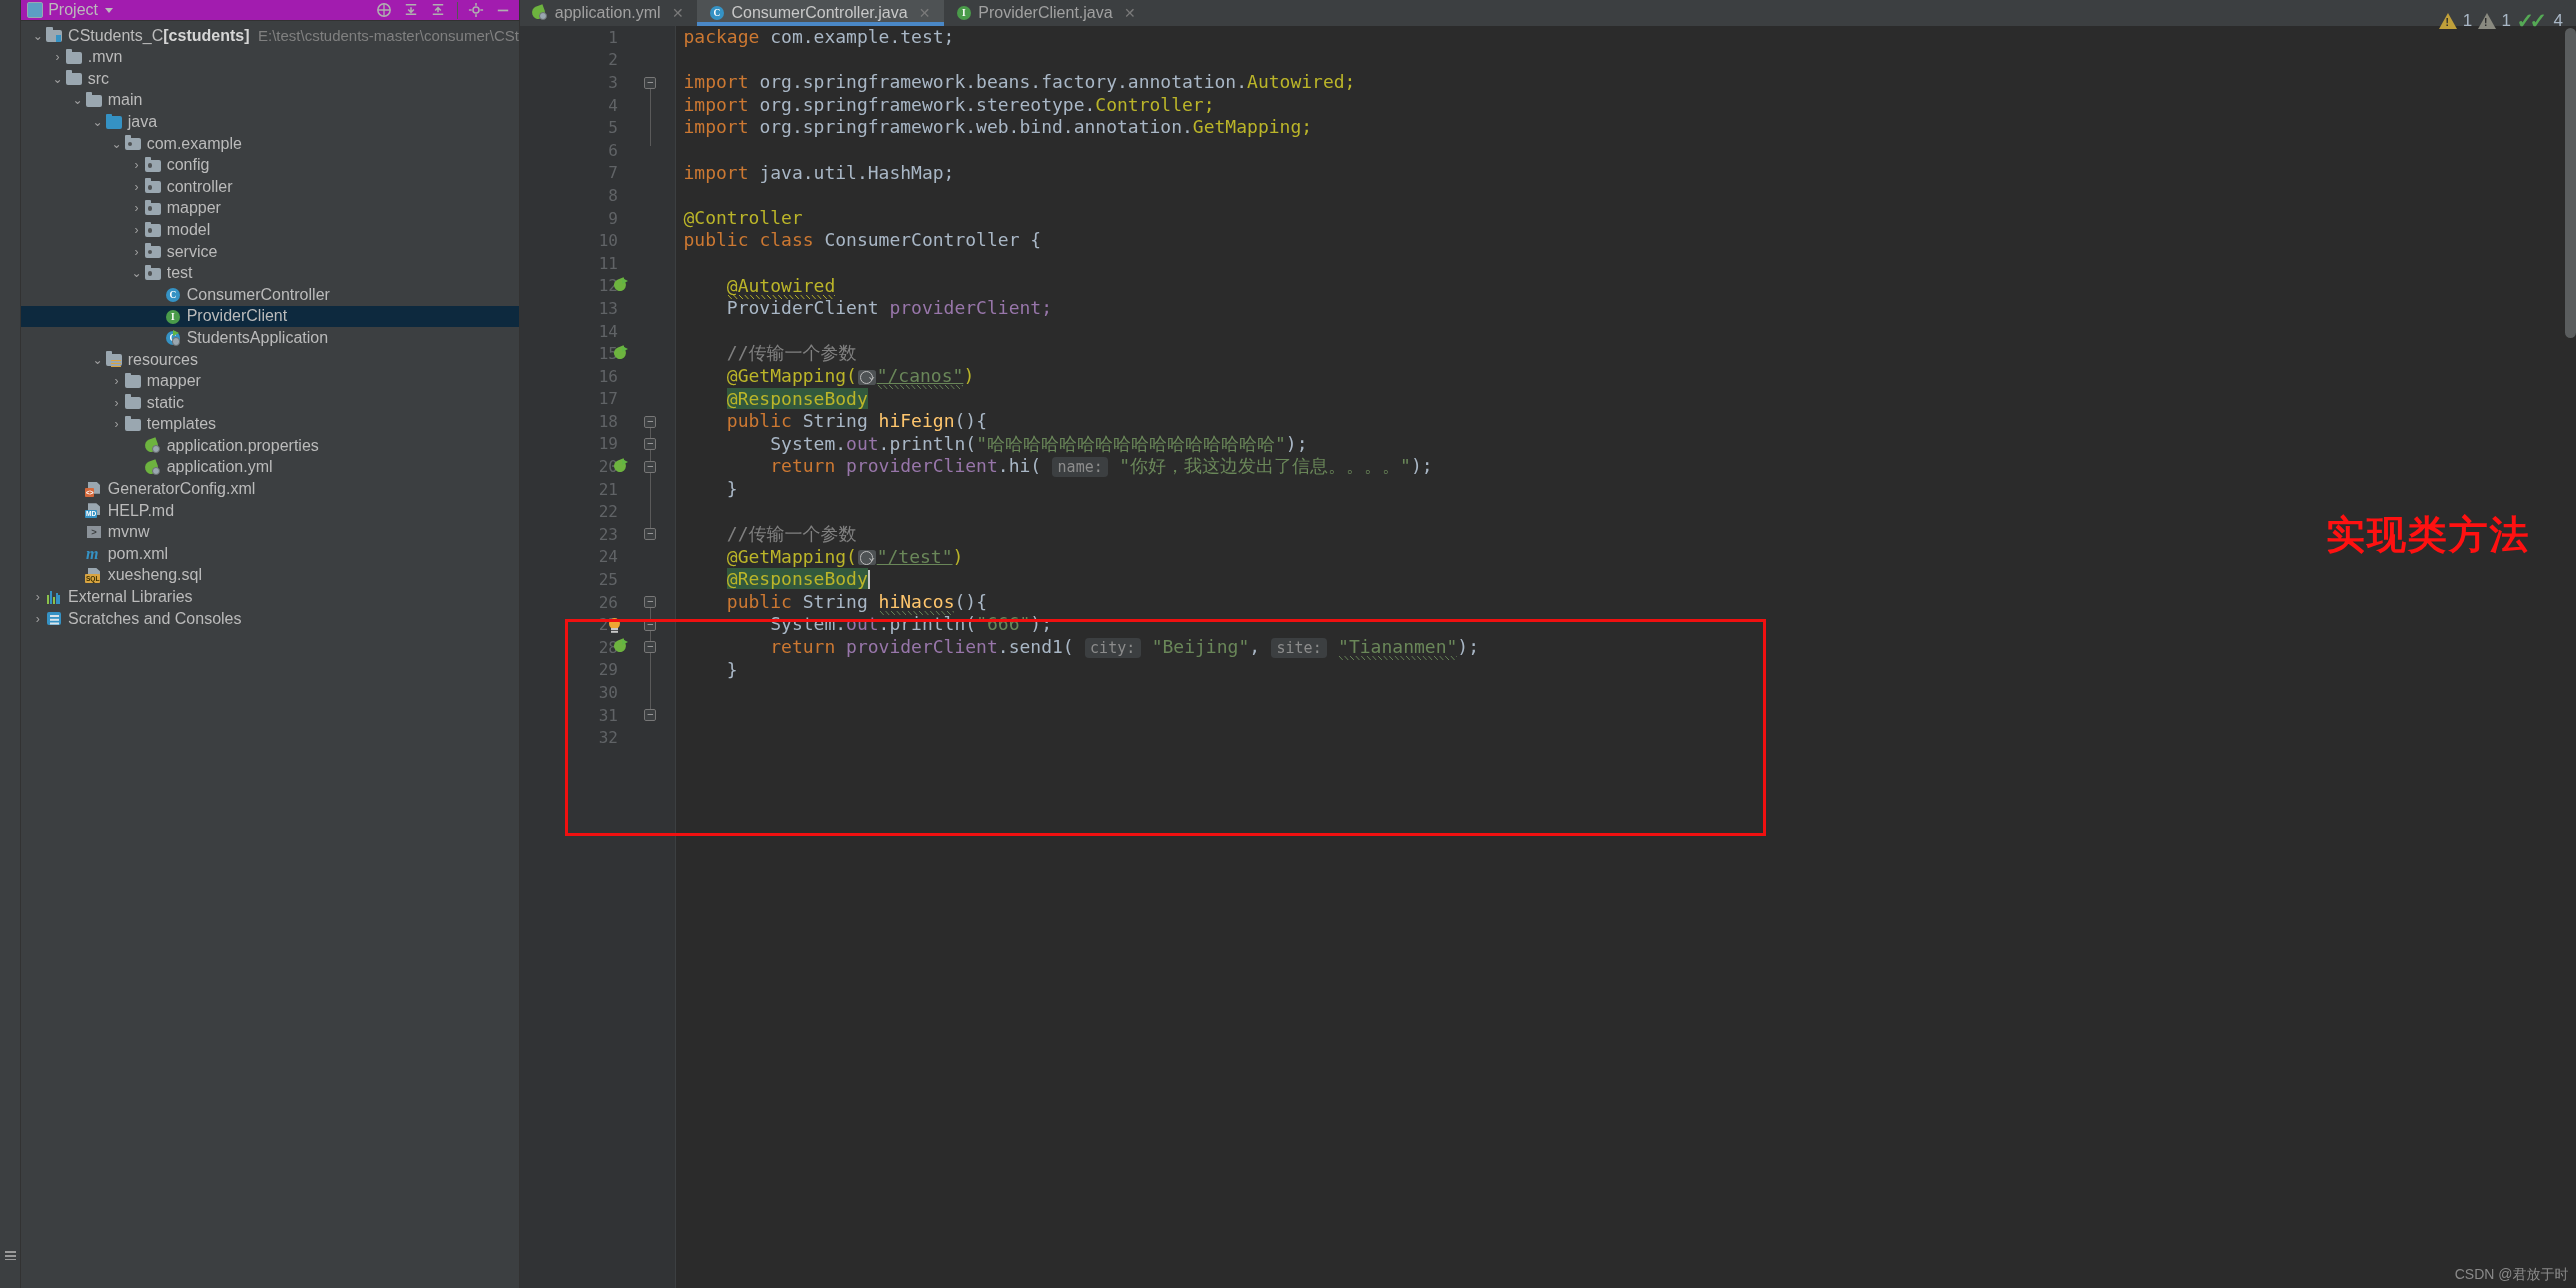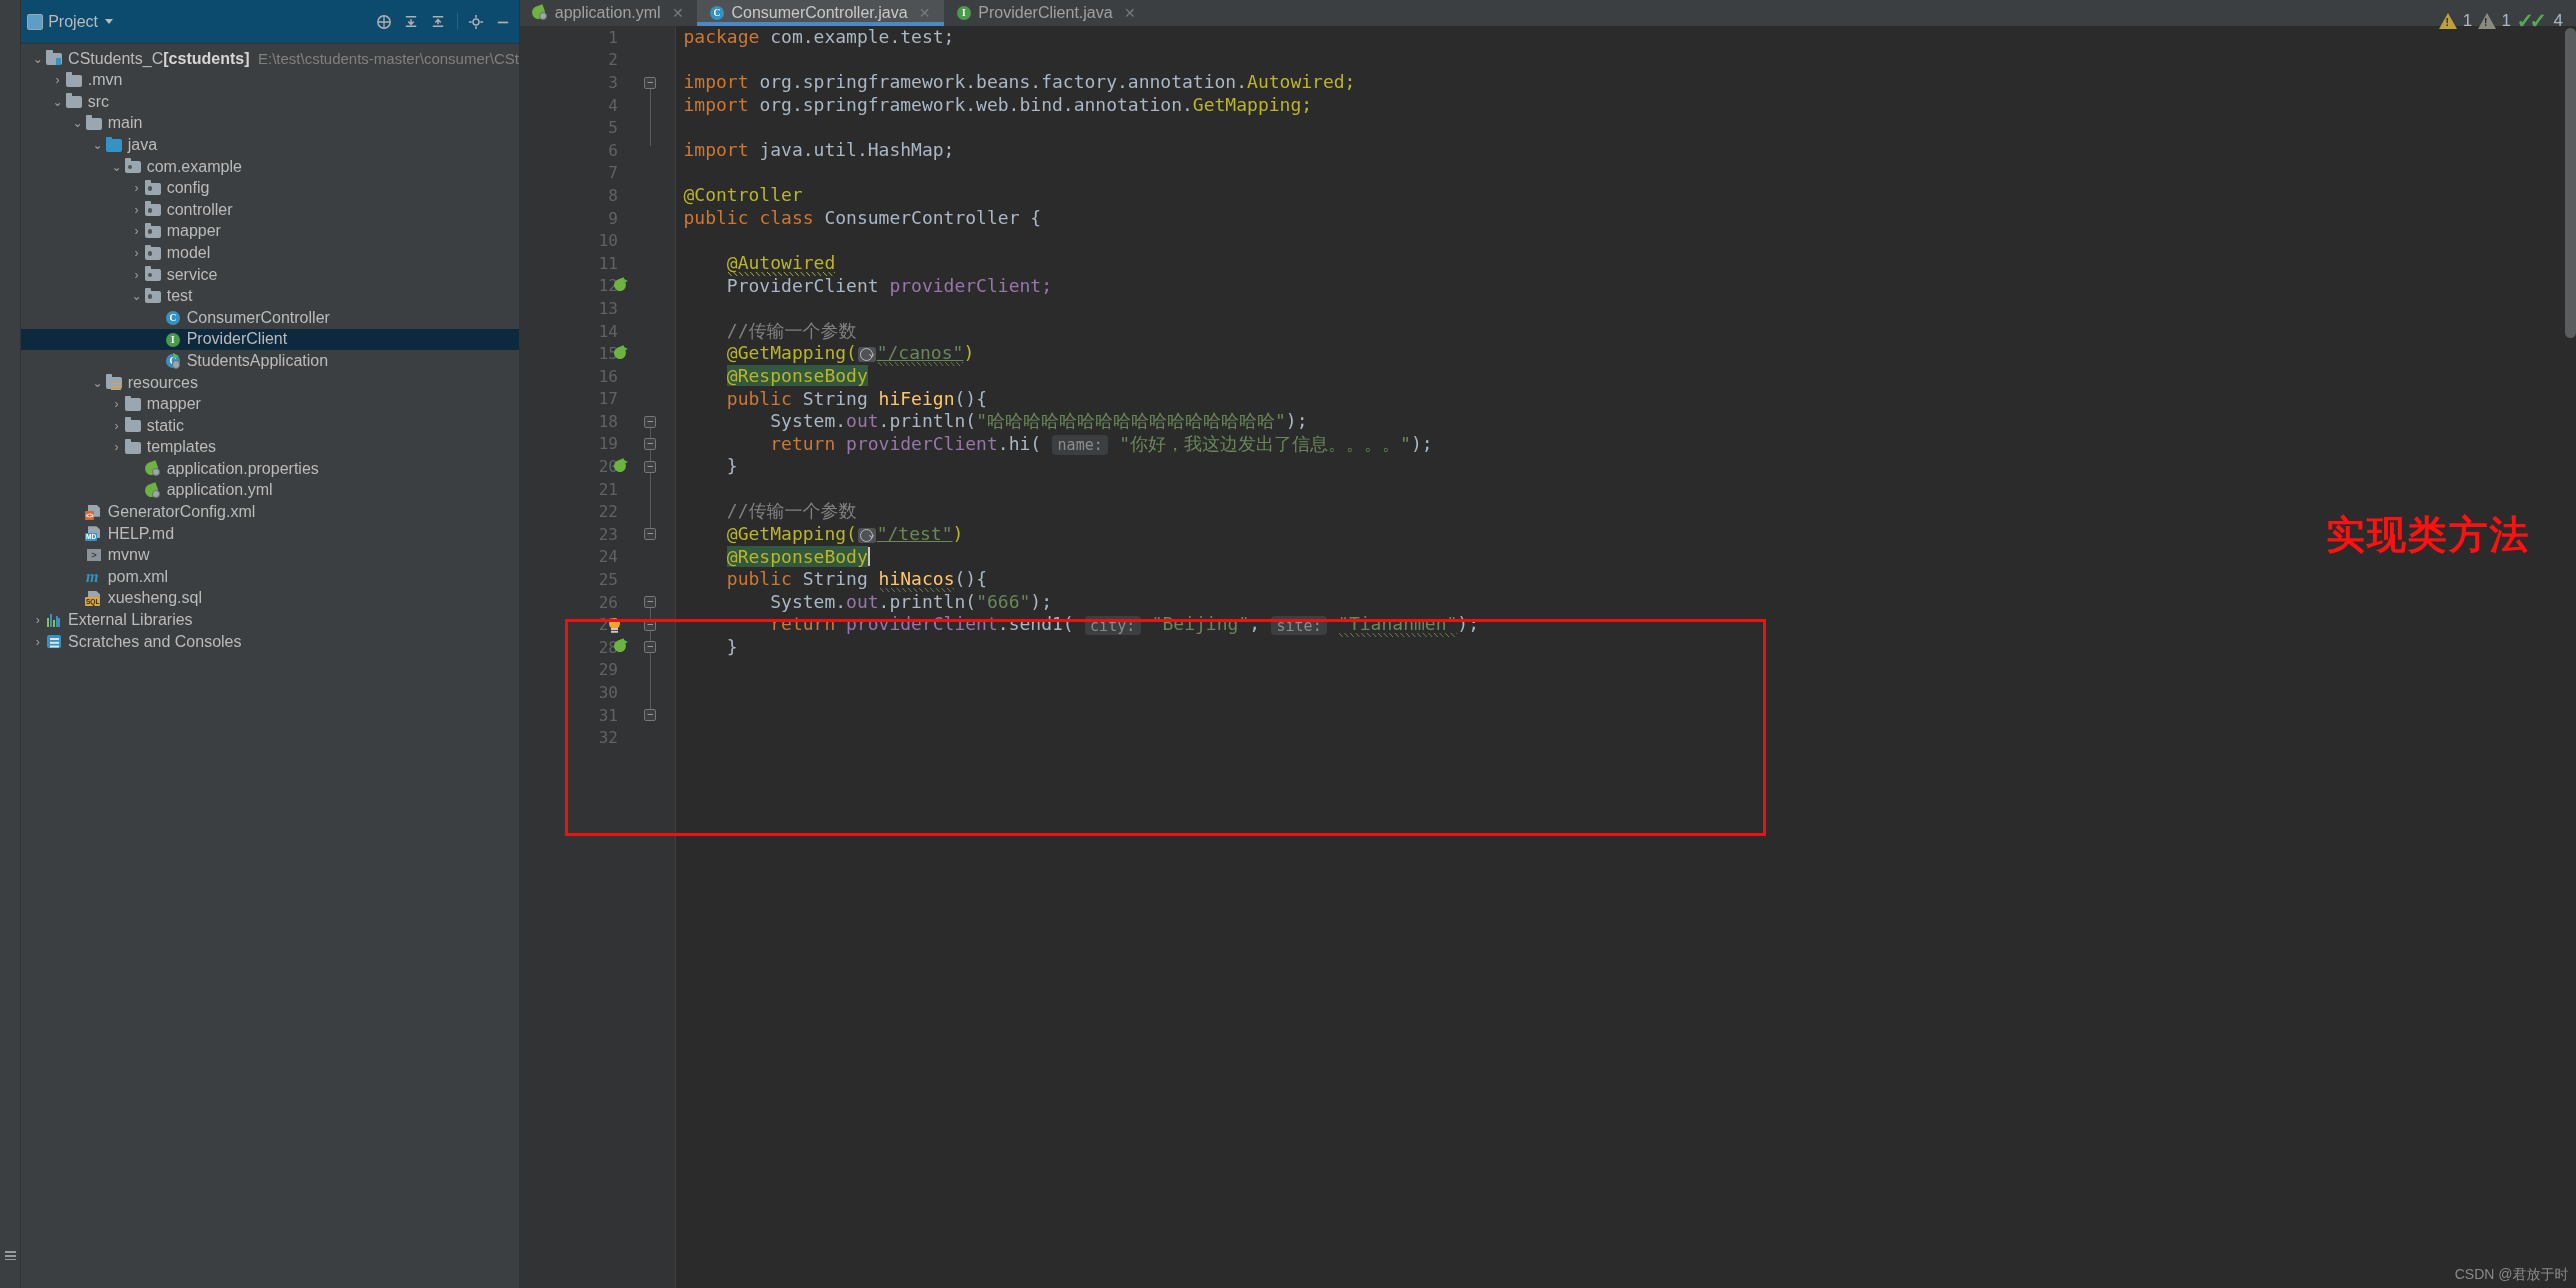--- a/index.html
+++ b/index.html
@@ -8,22 +8,22 @@
 
   #app { position:relative; width:2576px; height:1288px; display:flex; background:#2b2b2b; }
 
   
   .leftstrip { width:21px; background:#3c3f41; border-right:0.9px solid #323232;
                position:relative; flex:0 0 21px; }
 
   
   .projectpanel { width:499px; flex:0 0 499px; background:#3c3f41;
                   display:flex; flex-direction:column; border-right:0.9px solid #323232; }
-  .pp-header { height:44px; display:flex; align-items:center; padding:0 5.6px; gap:5.6px;
-               background:#0c4a6e; border-bottom:0.9px solid #323232; }
+  .pp-header { height:21px; display:flex; align-items:center; padding:0 5.6px; gap:5.6px;
+               background:#a21caf; border-bottom:0.9px solid #323232; }
   .pp-title { font-size:16px; color:#bbbbbb; }
   .caret-down { width:0;height:0;border-left:4.7px solid transparent;border-right:4.7px solid transparent;
                 border-top:5.6px solid #bbb; margin-left:1.9px; }
   .pp-spacer { flex:1; }
   .pp-btn { width:21px; height:21px; display:flex; align-items:center; justify-content:center;
             color:#b0b0b0; }
   .pp-sep { width:0.9px; height:17px; background:#555; margin:0 2.8px; }
 
   .tree { flex:1; overflow:hidden; padding-top:3.8px; position:relative; font-size:16px; }
   .trow { height:21.6px; display:flex; align-items:center; white-space:nowrap;
@@ -534,20 +534,21 @@
           <div class="foldbox" style="top: 683px;">−</div>
           <div class="bulb" style="position: absolute; left: -26px; top: 592px;">
             <span class="b"></span>
             <span class="s"></span>
           </div>
         </div>
       <div class="code" id="code">
           <div class="cline"><span class="kw">package</span> <span class="pln">com.example.test;</span></div>
           <div class="cline">&nbsp;</div>
           <div class="cline"><span class="kw">import</span> <span class="pln">org.springframework.beans.factory.annotation.</span><span class="ann">Autowired;</span></div>
+          <div class="cline"><span class="kw">import</span> <span class="pln">org.springframework.stereotype.</span><span class="ann">Controller;</span></div>
           <div class="cline"><span class="kw">import</span> <span class="pln">org.springframework.web.bind.annotation.</span><span class="ann">GetMapping;</span></div>
           <div class="cline">&nbsp;</div>
           <div class="cline"><span class="kw">import</span> <span class="pln">java.util.HashMap;</span></div>
           <div class="cline">&nbsp;</div>
           <div class="cline"><span class="ann">@Controller</span></div>
           <div class="cline"><span class="kw">public</span> <span class="kw">class</span> <span class="cls">ConsumerController</span> <span class="pln">{</span></div>
           <div class="cline">&nbsp;</div>
           <div class="cline">    <span class="ann sq sq-y">@Autowired</span></div>
           <div class="cline">    <span class="cls">ProviderClient</span> <span class="fld">providerClient;</span></div>
           <div class="cline">&nbsp;</div>

